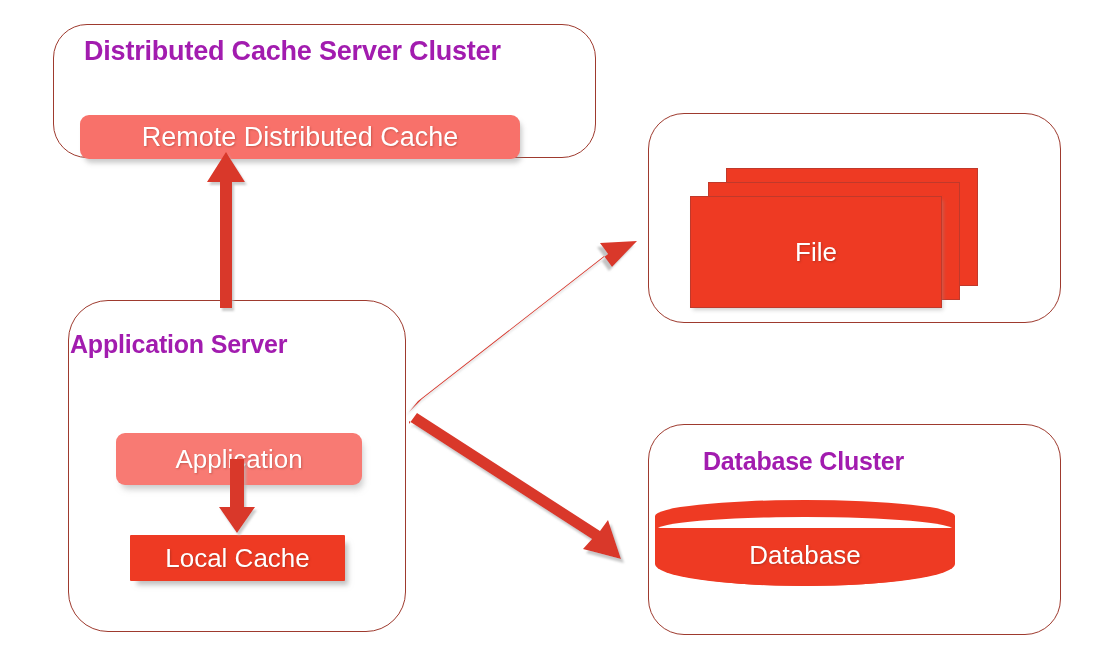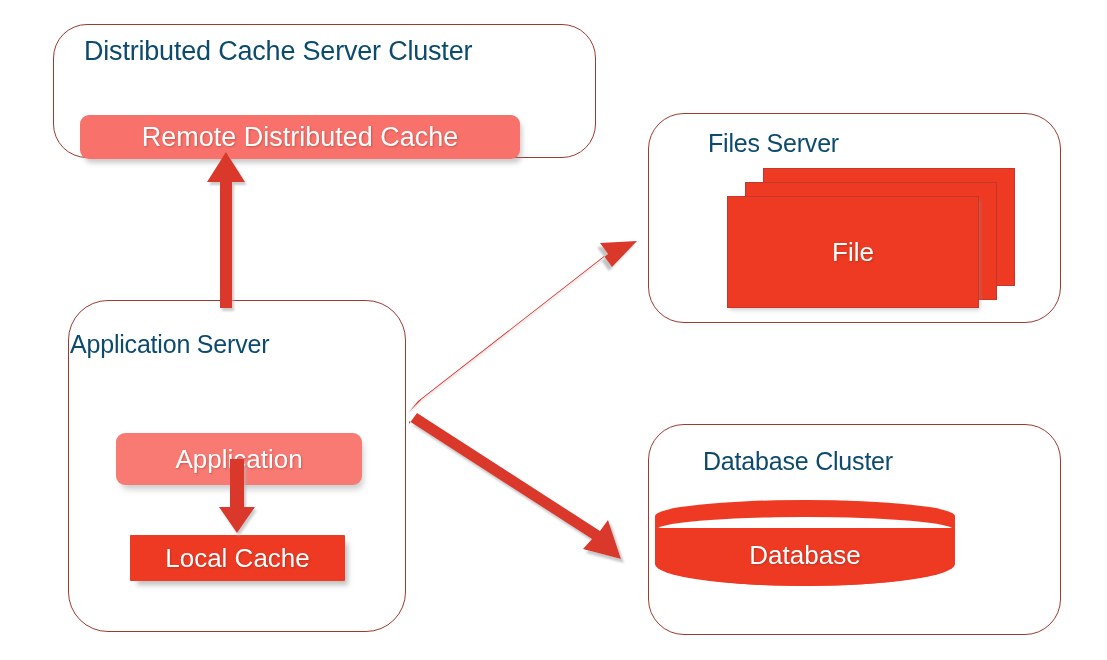--- a/index.html
+++ b/index.html
@@ -28,22 +28,22 @@
     border-radius: 34px;
   }
   .server-box.box-cluster   { left: 53px;  top: 24px;  width: 543px; height: 134px; }
   .server-box.box-app       { left: 68px;  top: 300px; width: 338px; height: 332px; border-radius: 40px; }
   .server-box.box-files     { left: 648px; top: 113px; width: 413px; height: 210px; border-radius: 36px; }
   .server-box.box-database  { left: 648px; top: 424px; width: 413px; height: 211px; border-radius: 36px; }
 
   
   .box-title {
     position: absolute;
-    font-weight: normal;
-    color: #0c4a6e;
+    font-weight: bold;
+    color: #a21caf;
     white-space: nowrap;
     text-shadow: 1px 1px 0 rgba(255,255,255,0.9);
     letter-spacing: -0.2px;
   }
   .title-cluster  { left: 84px;  top: 36px;  font-size: 27px; }
   .title-app      { left: 70px;  top: 330px; font-size: 25px; }
   .title-files    { left: 708px; top: 129px; font-size: 25px; }
   .title-database { left: 703px; top: 447px; font-size: 25px; }
 
   
@@ -88,21 +88,20 @@
     box-shadow: 5px 6px 5px -2px rgba(140,140,140,0.55);
   }
 
   
   .file-stack { position: absolute; left: 690px; top: 168px; width: 290px; height: 140px; }
   .file-sheet {
     position: absolute;
     box-sizing: border-box;
     background: #EE3A23;
     border: 1px solid #C0392B;
-    margin-left: 37px;
   }
   .file-sheet.sheet-back   { left: 36px; top: 0px;  width: 252px; height: 118px; }
   .file-sheet.sheet-mid    { left: 18px; top: 14px; width: 252px; height: 118px; }
   .file-sheet.sheet-front  {
     left: 0px;  top: 28px; width: 252px; height: 112px;
     display: flex; align-items: center; justify-content: center;
     color: #ffffff; font-size: 26px;
     text-shadow: 1px 1px 2px rgba(120,40,30,0.4);
     box-shadow: 2px 3px 4px -1px rgba(150,150,150,0.45);
   }
@@ -160,21 +159,20 @@
   <div class="server-box box-cluster"></div>
   <div class="box-title title-cluster">Distributed Cache Server Cluster</div>
   <div class="chip chip-remote-cache">Remote Distributed Cache</div>
 
   <div class="server-box box-app"></div>
   <div class="box-title title-app">Application Server</div>
   <div class="chip chip-application">Application</div>
   <div class="block-local-cache">Local Cache</div>
 
   <div class="server-box box-files"></div>
-  <div class="box-title title-files">Files Server</div>
   <div class="file-stack">
     <div class="file-sheet sheet-back"></div>
     <div class="file-sheet sheet-mid"></div>
     <div class="file-sheet sheet-front">File</div>
   </div>
 
   <div class="server-box box-database"></div>
   <div class="box-title title-database">Database Cluster</div>
   <div class="db-cylinder">
     <div class="db-top"></div>

